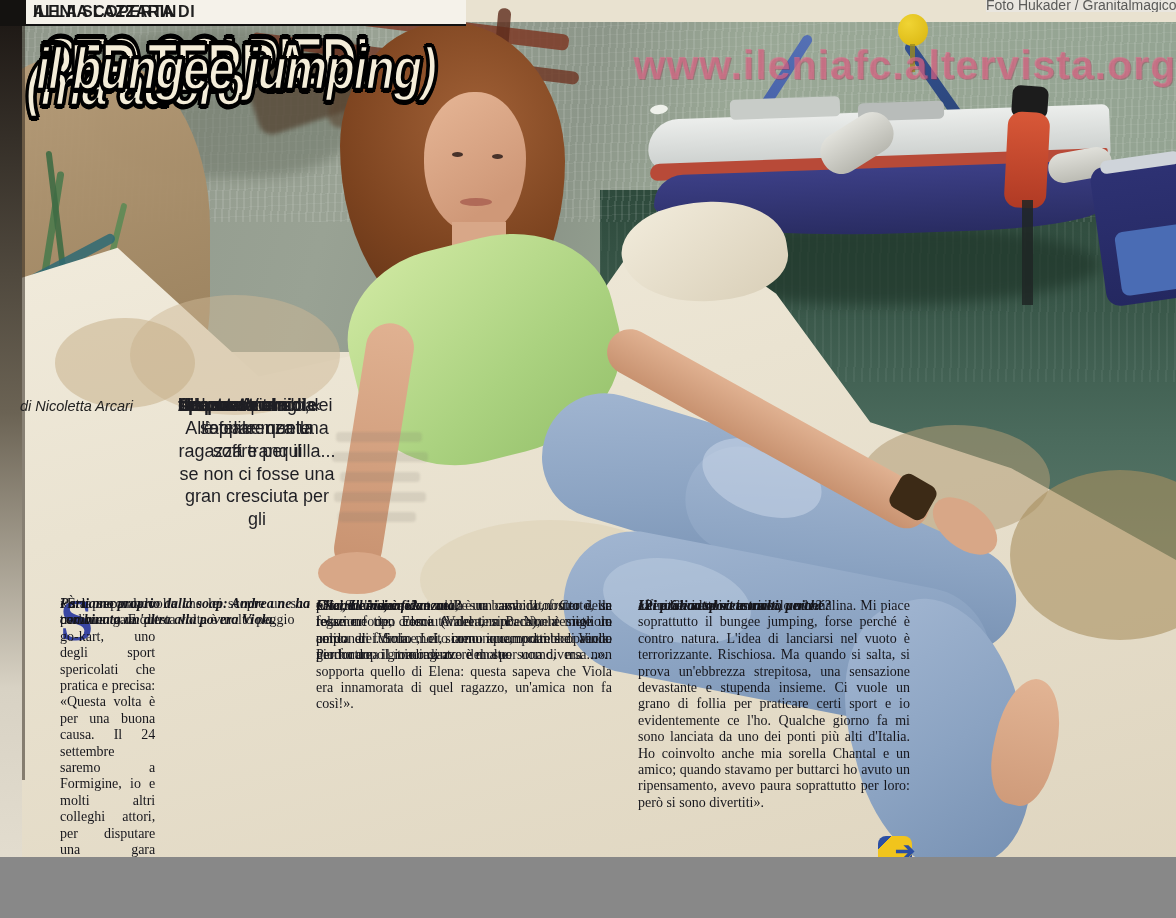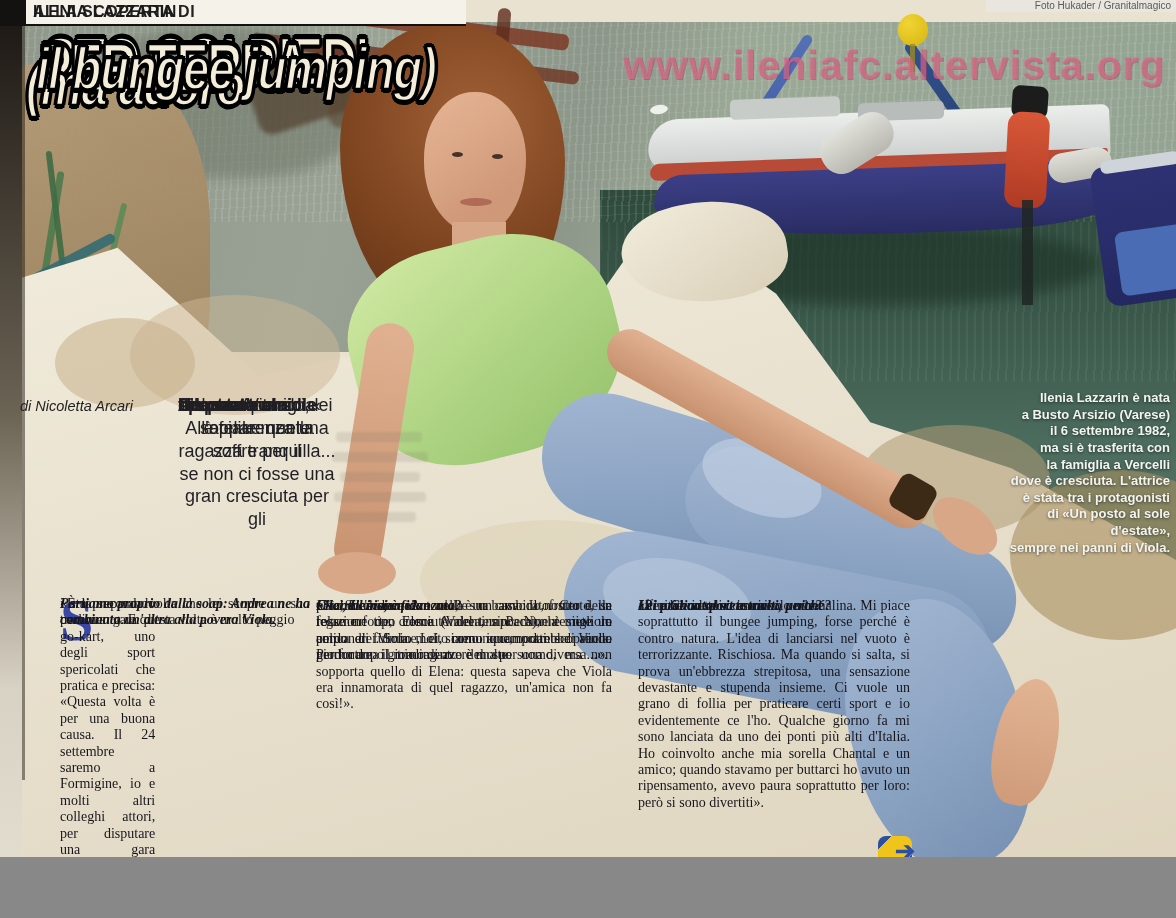--- a/index.html
+++ b/index.html
@@ -107,21 +107,21 @@
   .bl3{left:340px;top:472px;width:80px;height:10px;} .bl4{left:334px;top:492px;width:92px;height:10px;}
   .bl5{left:338px;top:512px;width:78px;height:10px;}
 
   
   .kicker{left:26px;top:0;width:440px;height:26px;background:#f5f2ea;border-bottom:2px solid #121212;
     font-family:"Liberation Sans",sans-serif;font-size:16px;color:#1a1a1a;line-height:24px;
     padding-left:7px;letter-spacing:.5px;white-space:nowrap;z-index:30;}
   .kicker b{position:static;font-weight:800;}
   .kicker span{position:static;font-weight:700;color:#222;}
   .credit{left:986px;top:0;width:190px;height:12px;background:#e9e6df;z-index:30;
-    font-family:"Liberation Sans",sans-serif;font-size:10px;color:#5a5a58;text-align:right;
+    font-family:"Liberation Sans",sans-serif;font-size:14px;color:#5a5a58;text-align:right;
     line-height:11px;padding-right:5px;white-space:nowrap;overflow:hidden;}
 
   .headline{left:14px;top:34px;width:372px;text-align:center;z-index:50;
     font-family:"Liberation Sans",sans-serif;color:#f4edd9;}
   .hl{position:static;display:block;line-height:.98;}
   .hl span{position:static;display:inline-block;white-space:nowrap;
     -webkit-text-stroke:2px #000;
     text-shadow:3px 0 0 #000,-3px 0 0 #000,0 3px 0 #000,0 -3px 0 #000,2px 2px 0 #000,-2px 2px 0 #000,2px -2px 0 #000,-2px -2px 0 #000;}
   .hl1 span,.hl2 span{font-size:57px;font-weight:900;letter-spacing:-1px;transform:scale(.84,1.2);}
   .hl2{margin-top:6px;}
@@ -142,21 +142,21 @@
   .col2{left:316px;top:598px;width:296px;}
   .col3{left:638px;top:598px;width:272px;}
   .dropcap{position:static;float:left;font-size:60px;line-height:48px;font-weight:700;color:#3946a3;
     padding-right:7px;font-family:"Liberation Serif",serif;}
   .leg-spacer{position:static;float:right;width:148px;height:74px;}
 
   .caption{left:988px;top:390px;width:182px;text-align:right;z-index:45;
     font-family:"Liberation Sans",sans-serif;font-size:13px;font-weight:700;line-height:1.28;
     color:#f2f4f0;white-space:pre-line;text-shadow:0 1px 3px rgba(0,0,0,.55);}
 
-  .watermark{left:612px;top:42px;width:564px;z-index:40;text-align:center;
+  .watermark{left:612px;top:42px;width:564px;z-index:40;text-align:right;
     font-family:"Liberation Sans",sans-serif;font-size:41px;font-weight:800;letter-spacing:1px;
     color:rgba(224,106,138,.62);text-shadow:1px 1px 0 rgba(150,40,70,.35);white-space:nowrap;}
 
   .pagenum{left:26px;top:866px;z-index:55;font-family:"Liberation Sans",sans-serif;
     font-size:20px;font-weight:800;color:#111;}
 
   .next-arrow{left:878px;top:836px;width:34px;height:32px;border-radius:8px;z-index:55;
     background:linear-gradient(135deg,#2c4fa3 0 20%,#f1c41c 20% 80%,#2c4fa3 80% 100%);
     color:#2c4fa3;font-family:"Liberation Sans",sans-serif;font-size:24px;font-weight:800;
     text-align:center;line-height:30px;}
@@ -295,29 +295,20 @@
   </div>
 
   <div class="col col3">
     <span class="leg-spacer"></span>
     <p>affinità e ideali comuni».</p>
     <p class="q">Lei pratica sport estremi, perché?</p>
     <p>«Perché mettono in circolo adrenalina. Mi piace soprattutto il bungee jumping, forse perché è contro natura. L'idea di lanciarsi nel vuoto è terrorizzante. Rischiosa. Ma quando si salta, si prova un'ebbrezza strepitosa, una sensazione devastante e stupenda insieme. Ci vuole un grano di follia per praticare certi sport e io evidentemente ce l'ho. Qualche giorno fa mi sono lanciata da uno dei ponti più alti d'Italia. Ho coinvolto anche mia sorella Chantal e un amico; quando stavamo per buttarci ho avuto un ripensamento, avevo paura soprattutto per loro: però si sono divertiti».</p>
     <p class="q">Lei e Chantal siete molto unite?</p>
   </div>
 
-  <div class="caption">Ilenia Lazzarin è nata
-a Busto Arsizio (Varese)
-il 6 settembre 1982,
-ma si è trasferita con
-la famiglia a Vercelli
-dove è cresciuta. L'attrice
-è stata tra i protagonisti
-di «Un posto al sole d'estate»,
-sempre nei panni di Viola.</div>
 
   <div class="watermark">www.ileniafc.altervista.org</div>
 
   <div class="pagenum">120</div>
 
   <div class="next-arrow">
       <span>➔</span>
     </div>
 
 </div>

